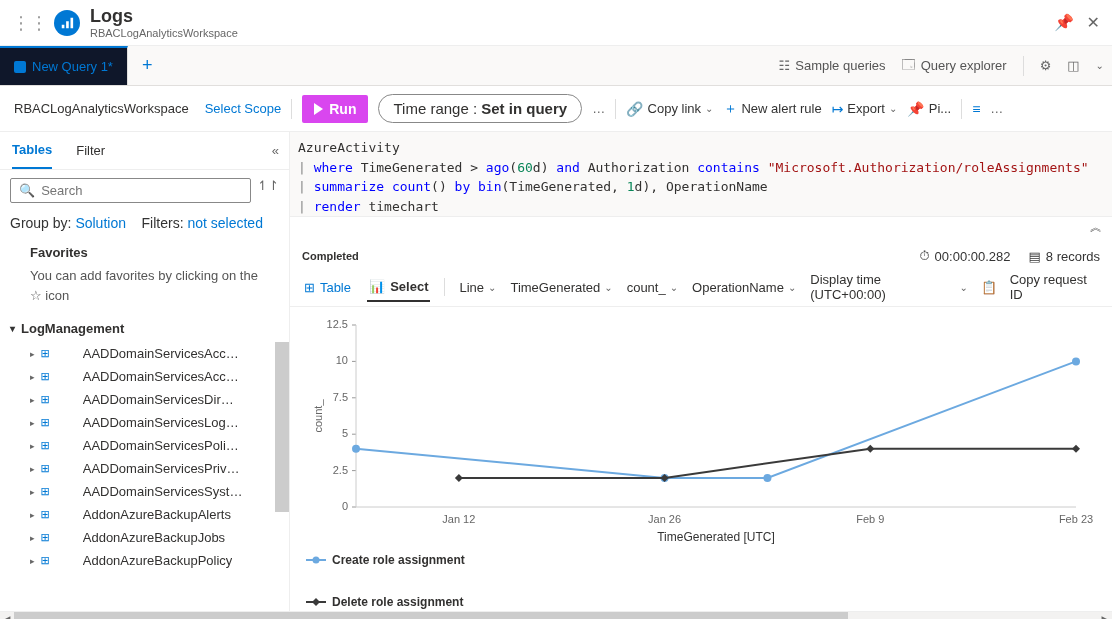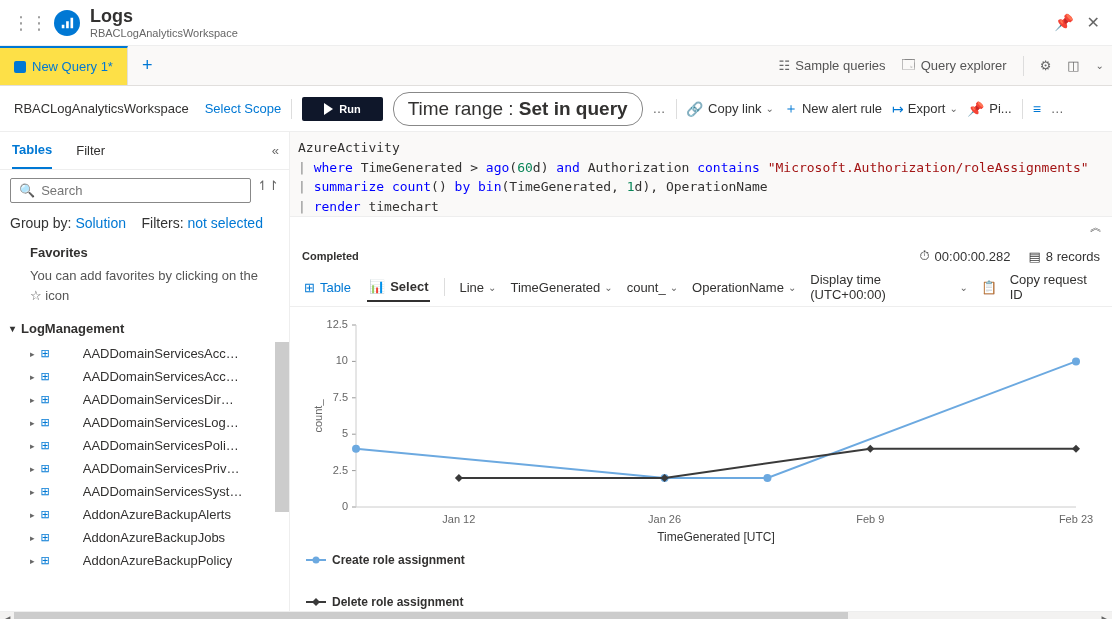--- a/index.html
+++ b/index.html
@@ -11,35 +11,35 @@
 .app-icon svg { fill: #fff; }
 .app-grip { display:flex; align-items:center; margin-right:6px; color:#999; font-size:18px; line-height:0; }
 .app-title { display: flex; flex-direction: column; flex: 1; }
 .app-title h1 { font-size: 18px; font-weight: 600; }
 .app-title .subtitle { font-size: 11px; color: #666; }
 .hdr-actions { display: flex; gap: 12px; align-items: center; color: #666; }
 .hdr-actions span { cursor: pointer; font-size:16px; }
 
 
 .tabbar { display: flex; align-items: center; background: #faf9f8; border-bottom: 1px solid #e1dfdd; height: 40px; padding: 0 8px 0 0; }
-.tab { display: flex; align-items: center; gap: 6px; padding: 0 14px; height: 100%; border-right: 1px solid #e1dfdd; background: #fde047; color: #0078d4; border-top: 2px solid #0078d4; }
+.tab { display: flex; align-items: center; gap: 6px; padding: 0 14px; height: 100%; border-right: 1px solid #e1dfdd; background: #0f172a; color: #0078d4; border-top: 2px solid #0078d4; }
 .tab-icon { width: 12px; height: 12px; background: #0078d4; border-radius: 2px; }
 .tab-add { padding: 0 14px; color: #0078d4; font-size: 18px; cursor: pointer; }
 .tabbar-right { margin-left: auto; display: flex; align-items: center; gap: 16px; color: #555; }
 .tabbar-right .item { display: flex; align-items: center; gap: 5px; cursor: pointer; }
 .tb-icon { font-size: 13px; color: #666; }
 .divider { width: 1px; height: 20px; background: #ddd; }
 
 
 .toolbar { display: flex; align-items: center; padding: 6px 8px; border-bottom: 1px solid #eee; gap: 10px; height:46px; }
 .ws-label { padding: 0 6px; }
 .link { color: #0078d4; cursor: pointer; }
-.run-btn { background: #0f172a; color: #fff; border: none; padding: 6px 22px; border-radius: 2px; display: flex; align-items: center; gap: 6px; font-size: 11px; font-weight: 600; cursor: pointer; }
+.run-btn { background: #d946ef; color: #fff; border: none; padding: 6px 12px; border-radius: 2px; display: flex; align-items: center; gap: 6px; font-size: 14px; font-weight: 600; cursor: pointer; }
 .run-btn .tri { width: 0; height: 0; border-top: 6px solid transparent; border-bottom: 6px solid transparent; border-left: 9px solid #fff; }
-.timerange { border: 1px solid #888; border-radius: 16px; padding: 5px 14px; font-size: 19px; }
+.timerange { border: 1px solid #888; border-radius: 16px; padding: 5px 14px; font-size: 15px; }
 .timerange b { font-weight: 600; }
 .tool-item { display: flex; align-items: center; gap: 4px; cursor: pointer; color: #333; }
 .tool-icon { color: #0078d4; font-size:14px; }
 .chev { color: #666; font-size: 10px; }
 
 
 .body { display: flex; height: calc(619px - 140px); }
 
 
 .left { width: 290px; border-right: 1px solid #eee; display: flex; flex-direction: column; }

